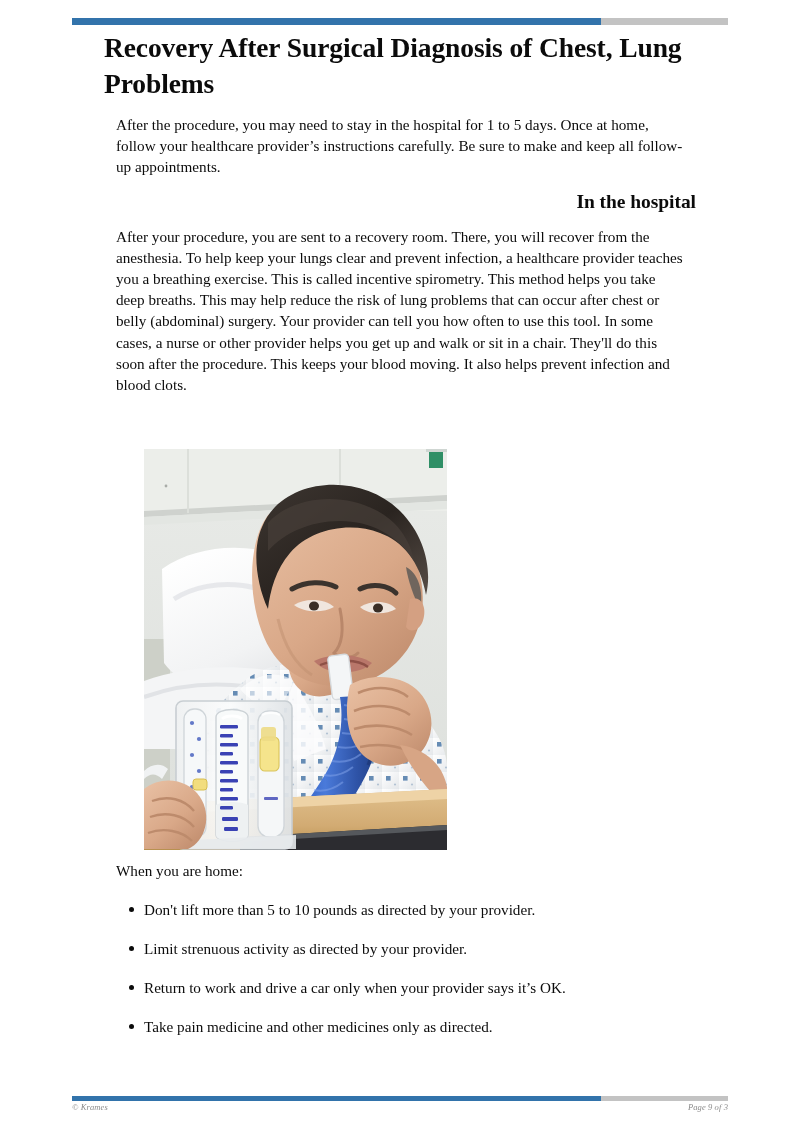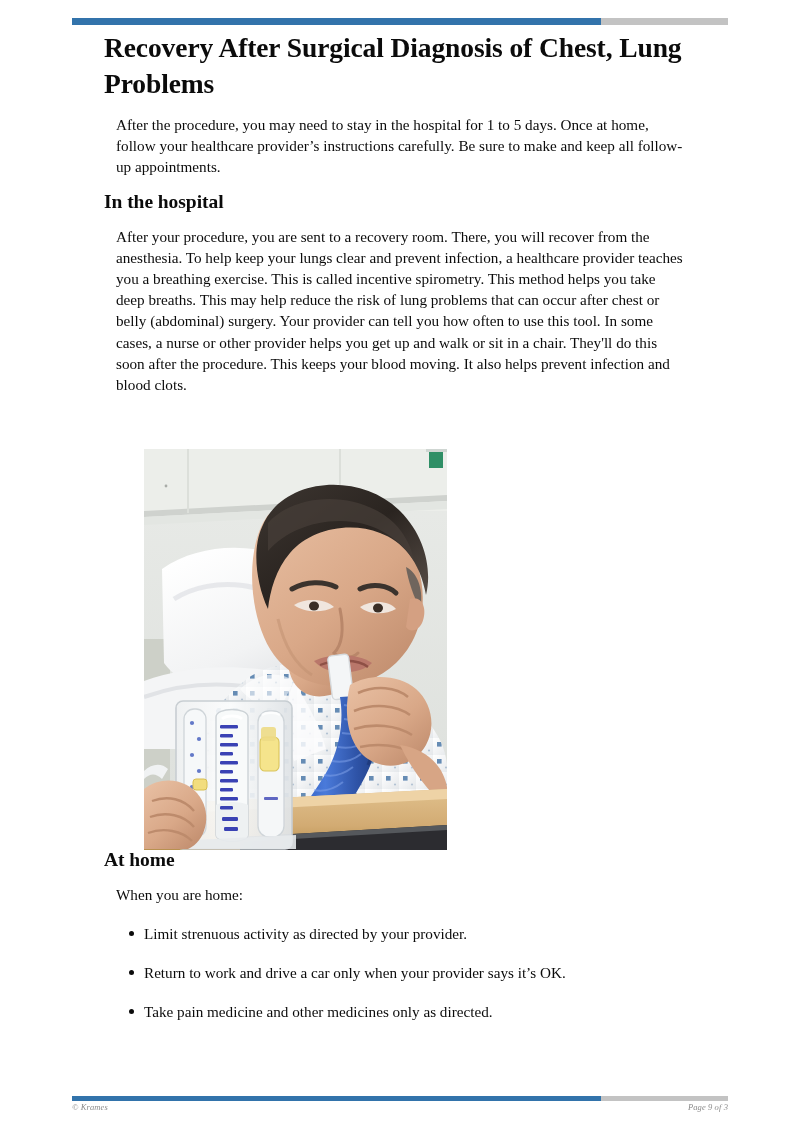--- a/index.html
+++ b/index.html
@@ -51,20 +51,21 @@
     padding-top: 30px;
     letter-spacing: -0.1px;
   }
 
   h2.section-heading {
     font-size: 19.5px;
     line-height: 24px;
     font-weight: bold;
     margin: 0;
     letter-spacing: -0.05px;
+    text-align: right;
   }
 
   p.body-text {
     font-size: 15.2px;
     line-height: 21.2px;
     margin: 12px;
     text-align: left;
   }
 
   .intro { margin-top: 22px; }
@@ -340,25 +341,28 @@
       <path d="M8 352 C 24 346, 40 350, 50 362" stroke="#bd8b6c" stroke-width="2.4" fill="none"></path>
       <path d="M6 368 C 22 362, 40 366, 50 378" stroke="#bd8b6c" stroke-width="2.4" fill="none"></path>
       <path d="M4 384 C 20 378, 38 382, 48 392" stroke="#bd8b6c" stroke-width="2.4" fill="none"></path>
 
       <path d="M0 322 C 8 314, 18 314, 24 320 L 18 330 C 12 324, 6 324, 0 330 Z" fill="#f0f2f3"></path>
     </g>
   </svg>
 </figure>
 
 <div class="page" style="top:848px">
-  <h2 class="section-heading">At home</h2>
 
   <p class="body-text lead-home">When you are home:</p>
 
   <ul class="home-list">
+    <li>
+      <span class="bullet-dot"></span>
+      <span>Don't lift more than  5 to 10  pounds as directed by your provider.</span>
+    </li>
     <li>
       <span class="bullet-dot"></span>
       <span>Limit strenuous activity as directed by your provider.</span>
     </li>
     <li>
       <span class="bullet-dot"></span>
       <span>Return to work and drive a car only when your provider says it’s OK.</span>
     </li>
     <li>
       <span class="bullet-dot"></span>

